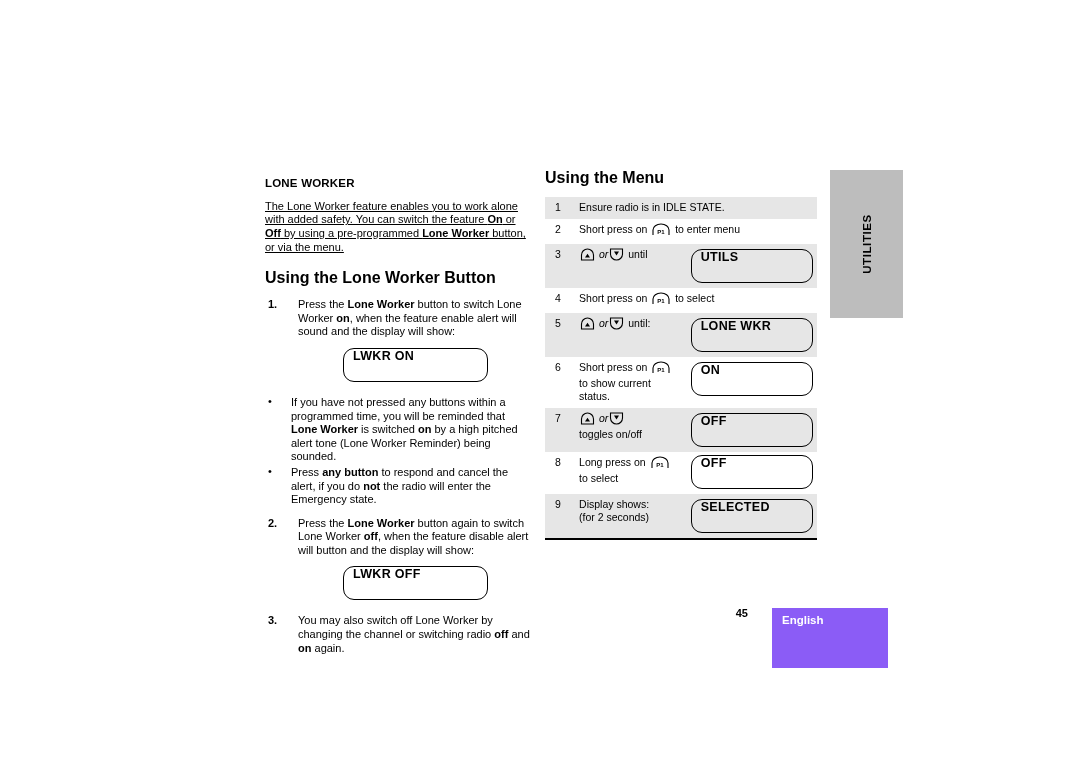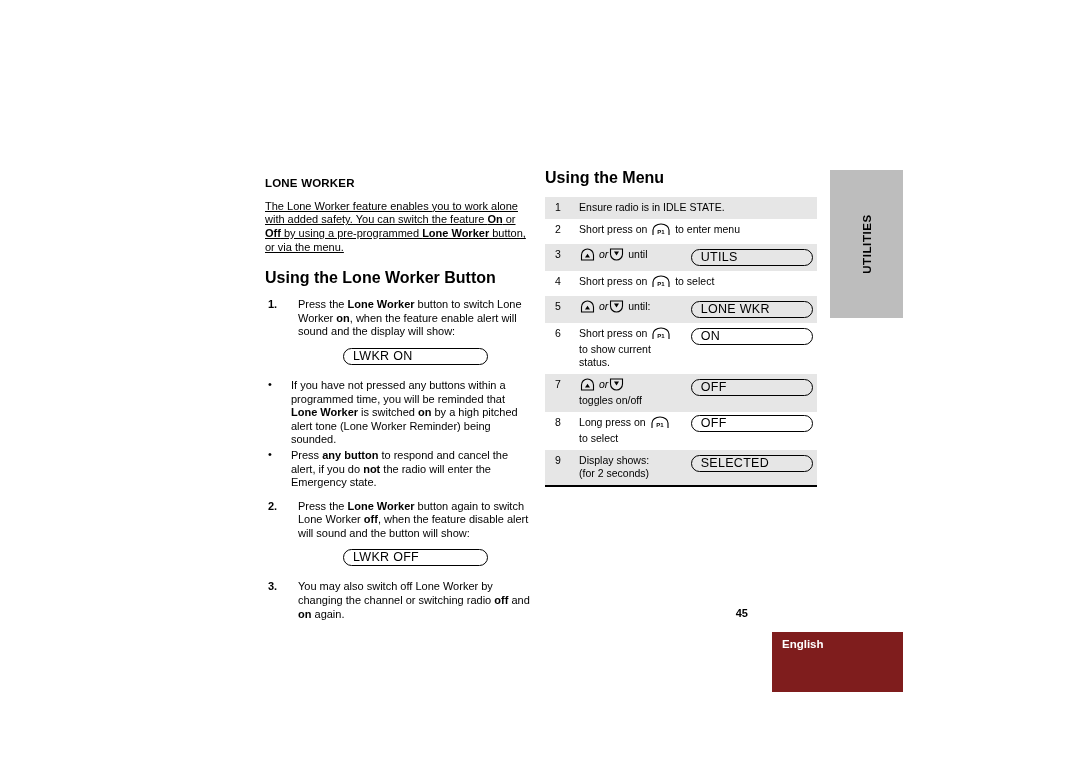--- a/index.html
+++ b/index.html
@@ -77,29 +77,30 @@
     top: -1px;
     font-size: 11px;
   }
 
   
   .lcd {
     display: block;
     box-sizing: border-box;
     border: 1.6px solid #000;
     border-radius: 11px;
-    height: 17px;
+    height: 34px;
     line-height: 13.5px;
     padding: 1px 0 0 9px;
     font-size: 12.5px;
     letter-spacing: 0.3px;
     color: #000;
     background: transparent;
     white-space: nowrap;
     overflow: hidden;
+    font-weight: bold;
   }
   .lcd-left-wrap {
     margin: 9px 0 14px 78px;
   }
   .lcd-w145 { width: 145px; }
 
   
   .col-right {
     position: absolute;
     left: 545px;
@@ -172,24 +173,24 @@
     left: 712px;
     top: 607px;
     width: 36px;
     text-align: right;
     font-size: 11px;
     font-weight: bold;
   }
   .footer-lang-box {
     position: absolute;
     left: 772px;
-    top: 632px;
-    width: 131px;
+    top: 608px;
+    width: 116px;
     height: 60px;
-    background: #7f1d1d;
+    background: #8b5cf6;
   }
   .footer-lang-label {
     position: absolute;
     left: 10px;
     top: 6px;
     font-size: 11.5px;
     font-weight: bold;
     color: #ffffff;
   }
 </style>
@@ -218,21 +219,21 @@
 
     <div class="bul-item">
       <span class="bul">•</span><span>If you have not pressed any buttons within a programmed time, you will be reminded that </span><b>Lone Worker</b><span> is switched </span><b>on</b><span> by a high pitched alert tone (Lone Worker Reminder) being sounded.</span>
     </div>
 
     <div class="bul-item">
       <span class="bul">•</span><span>Press </span><b>any button</b><span> to respond and cancel the alert, if you do </span><b>not</b><span> the radio will enter the Emergency state.</span>
     </div>
 
     <div class="num-item" style="margin-top:10px;">
-      <span class="num">2.</span><span>Press the </span><b>Lone Worker</b><span> button again to switch Lone Worker </span><b>off</b><span>, when the feature disable alert will sound and the button will show:</span>
+      <span class="num">2.</span><span>Press the </span><b>Lone Worker</b><span> button again to switch Lone Worker </span><b>off</b><span>, when the feature disable alert will button and the display will show:</span>
     </div>
 
     <div class="lcd-left-wrap">
       <span class="lcd lcd-w145">LWKR OFF</span>
     </div>
 
     <div class="num-item">
       <span class="num">3.</span><span>You may also switch off Lone Worker by changing the channel or switching radio </span><b>off</b><span> and </span><b>on</b><span> again.</span>
     </div>
 

